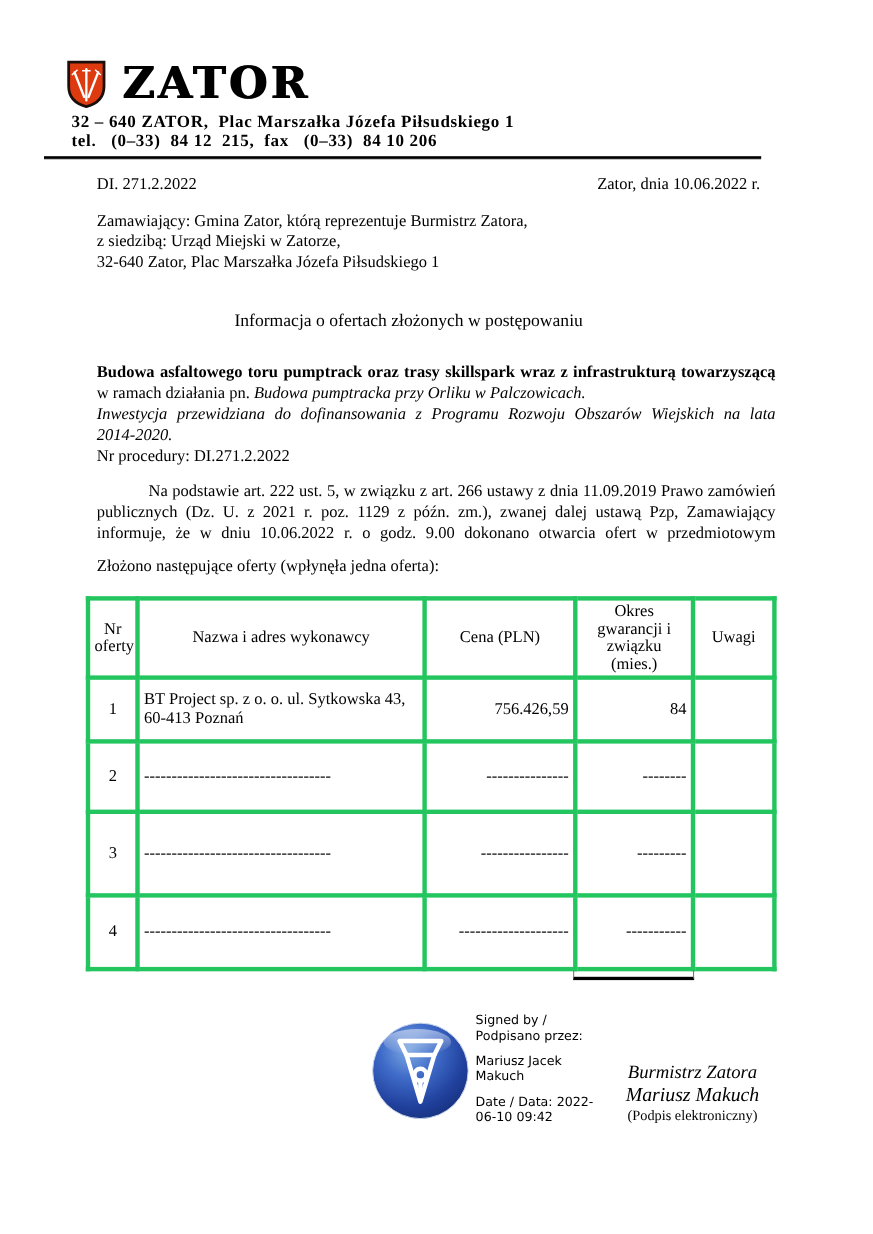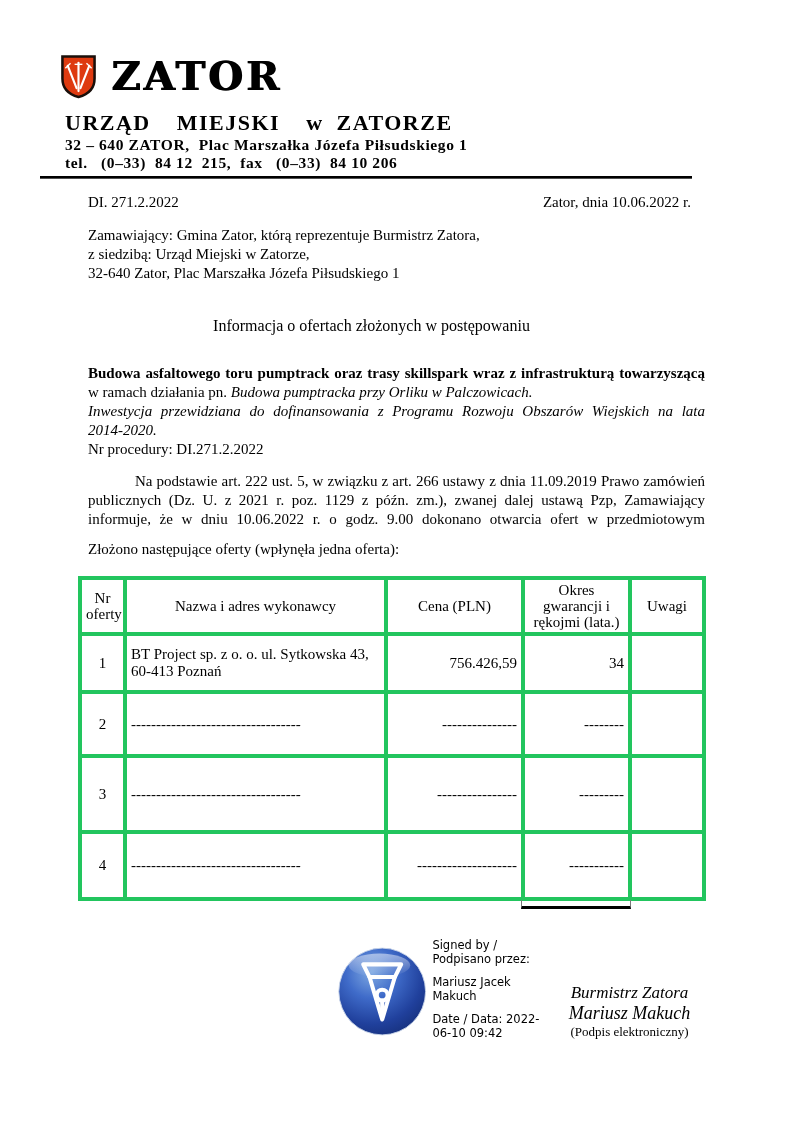--- a/index.html
+++ b/index.html
@@ -76,21 +76,20 @@
           <path d="M21 35 L30 12"></path>
         </g>
         <g stroke="#ffffff" stroke-width="1.4" fill="none">
           <path d="M15 10.5 H23"></path>
           <path d="M5.5 14.5 L10.8 9.5"></path>
           <path d="M32.5 14.5 L27.2 9.5"></path>
         </g>
       </svg>
       <span class="logo-text">ZATOR</span>
     </div>
-    <div class="org-name">URZĄD  MIEJSKI  w ZATORZE</div>
     <div class="org-line">32 – 640 ZATOR,  Plac Marszałka Józefa Piłsudskiego 1</div>
     <div class="org-line">tel.   (0–33)  84 12  215,  fax   (0–33)  84 10 206</div>
     <div class="rule"></div>
   </div>
 
   <div class="content">
 
     <div class="ref-row">
       <span>DI. 271.2.2022</span>
       <span>Zator, dnia 10.06.2022 r.</span>
@@ -127,31 +126,31 @@
             <col style="width:261px">
             <col style="width:137px">
             <col style="width:107px">
             <col style="width:74px">
         </colgroup>
         <tbody>
           <tr class="hdr">
             <th>Nr oferty</th>
             <th>Nazwa i adres wykonawcy</th>
             <th>Cena (PLN)</th>
-            <th>Okres gwarancji i rękojmi (lata.)</th>
+            <th>Okres gwarancji i związku (mies.)</th>
             <th>Uwagi</th>
           </tr>
           <tr class="r1">
             <td class="c-nr-bottom">1</td>
             <td class="c-name">
               <div>BT Project sp. z o. o. ul. Sytkowska 43,</div>
               <div>60-413 Poznań</div>
             </td>
             <td class="c-price">756.426,59</td>
-            <td class="c-okres">34</td>
+            <td class="c-okres">84</td>
             <td></td>
           </tr>
           <tr class="r2 thick">
             <td class="c-nr">2</td>
             <td class="c-name">----------------------------------</td>
             <td class="c-price">---------------</td>
             <td class="c-okres">--------</td>
             <td></td>
           </tr>
           <tr class="r3 thick">

